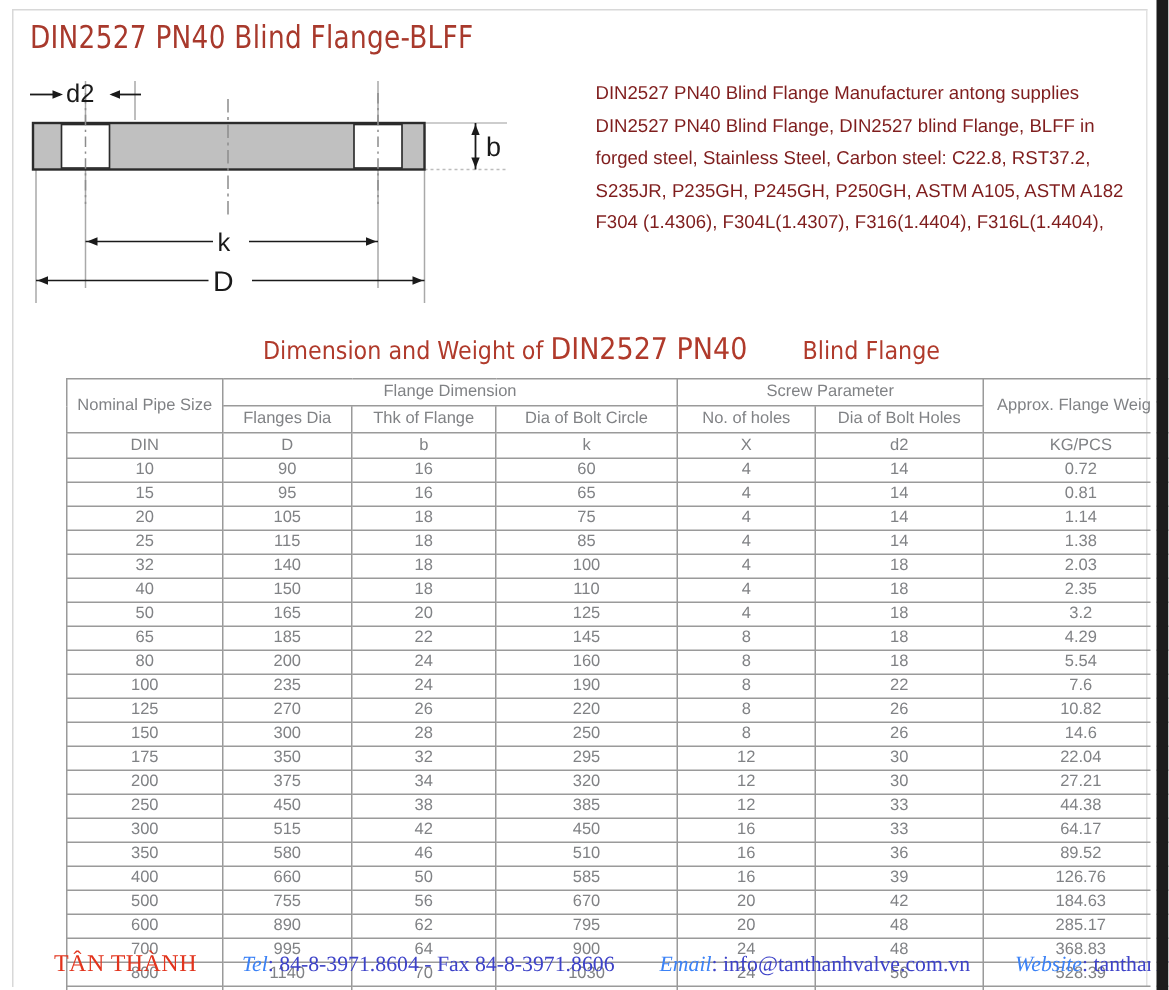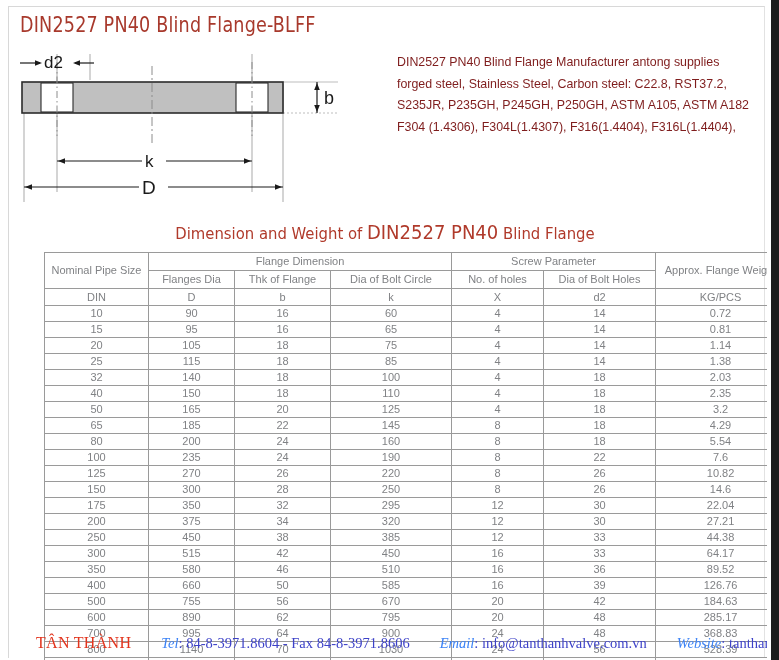--- a/index.html
+++ b/index.html
@@ -80,21 +80,21 @@
   
   #section-heading {
     position: absolute;
     left: 0; top: 220px;
     width: 770px;
     text-align: center;
     color: #b03a2b;
     font-family: "DejaVu Sans Condensed", "Liberation Sans Narrow", "Liberation Sans", sans-serif;
     white-space: nowrap;
   }
-  #section-heading .sh-small { font-size: 16.5px; }
+  #section-heading .sh-small { font-size: 16.5px; margin-left: 32px; }
   #section-heading .sh-big  { font-size: 20px; }
 
   
   #spec-table {
     position: absolute;
     left: 44px; top: 252px;
     width: 691px;
     border-collapse: collapse;
     table-layout: fixed;
     font-size: 11px;
@@ -209,20 +209,21 @@
         <line x1="160" y1="143" x2="275" y2="143"></line>
       </g>
       <polygon points="17,143 24,140.2 24,145.8" fill="#1a1a1a"></polygon>
       <polygon points="274,143 267,140.2 267,145.8" fill="#1a1a1a"></polygon>
       <text x="134" y="150" font-family="Liberation Sans, sans-serif" font-size="19" fill="#1a1a1a">D</text>
     </svg>
   </div>
 
   <div id="description">
     <div class="dline">DIN2527 PN40 Blind Flange Manufacturer antong supplies</div>
+    <div class="dline">DIN2527 PN40 Blind Flange, DIN2527 blind Flange, BLFF in</div>
     <div class="dline">forged steel, Stainless Steel, Carbon steel: C22.8, RST37.2,</div>
     <div class="dline">S235JR, P235GH, P245GH, P250GH, ASTM A105, ASTM A182</div>
     <div class="dline">F304 (1.4306), F304L(1.4307), F316(1.4404), F316L(1.4404),</div>
   </div>
 
   <div id="section-heading">
     <span class="sh-small">Dimension and Weight of </span><span class="sh-big">DIN2527 PN40</span><span class="sh-small"> Blind Flange</span>
   </div>
 
   <table id="spec-table">

